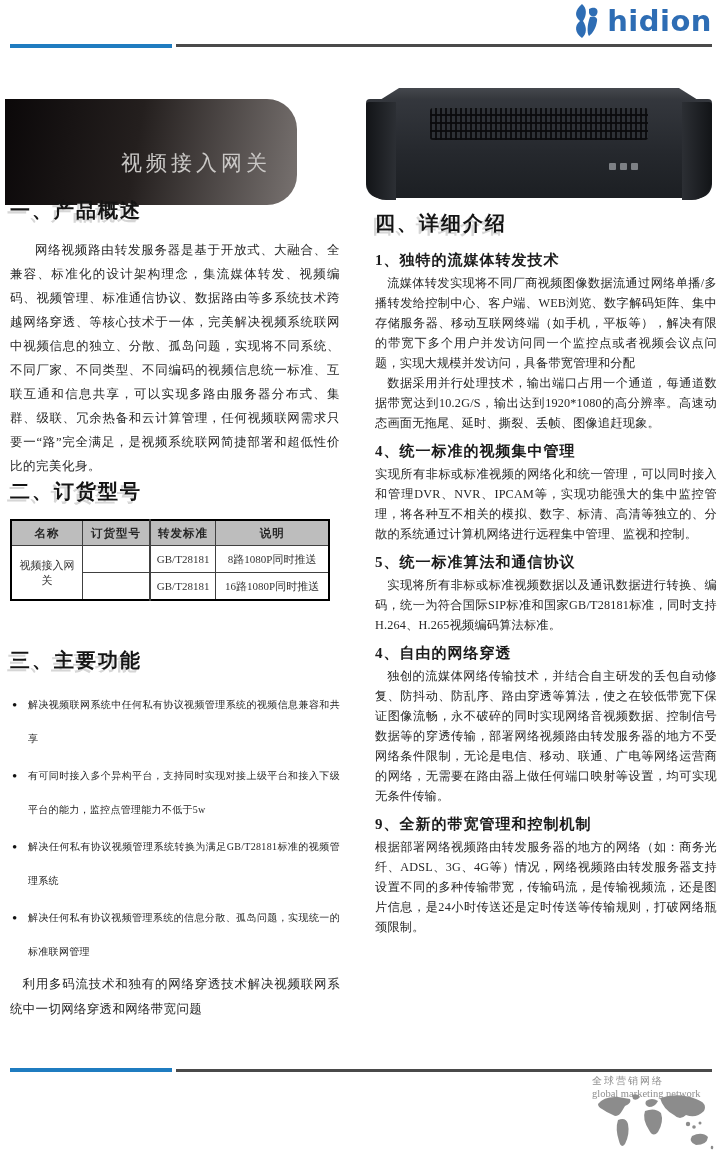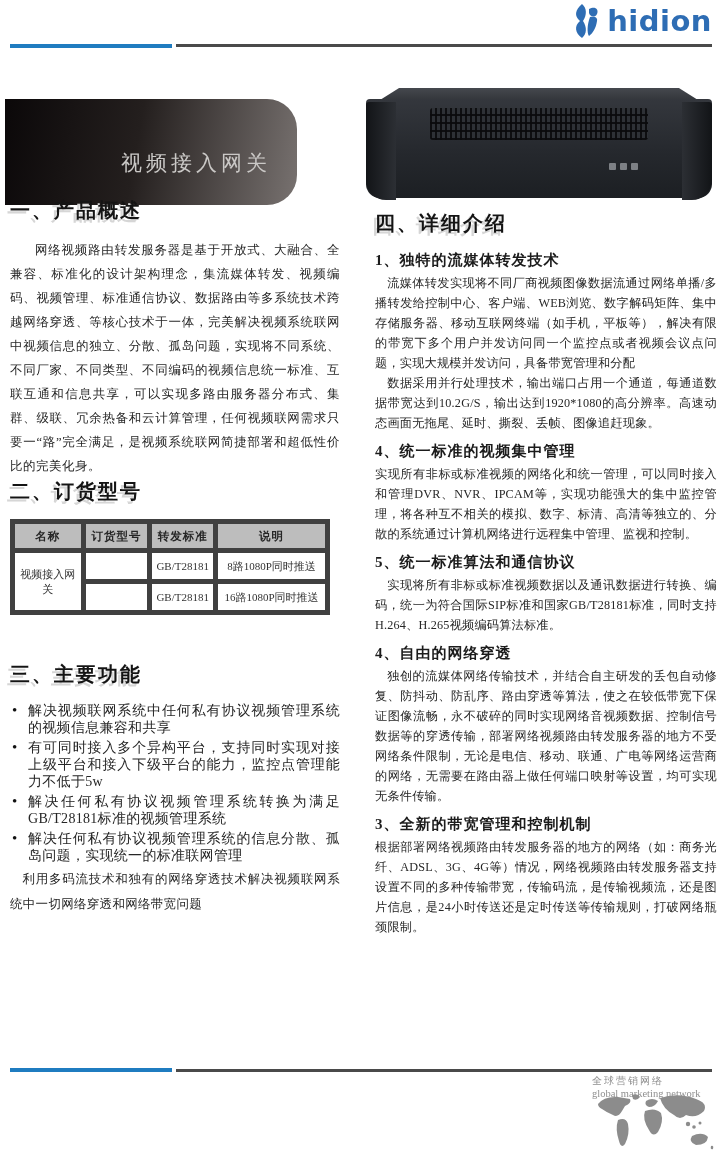--- a/index.html
+++ b/index.html
@@ -80,30 +80,30 @@
     font-size:12.5px; line-height:24px; text-align:justify;
     letter-spacing:0.5px; margin:0;
   }
   .indent2 { text-indent:2em; }
 
   .sec-gap1 { }
   .sec-gap2 { margin-top:46px; }
 
   
   .order-table { border-collapse:collapse; width:320px; margin-top:8px; border:2px solid #000; }
-  .order-table th, .order-table td { border:5px solid #404040; text-align:center; padding:1px 2px; }
+  .order-table th, .order-table td { border:1px solid #404040; text-align:center; padding:1px 2px; }
   .order-table th { background:#bdbdbd; font-size:11.5px; font-weight:bold; height:22px; letter-spacing:1px; }
   .order-table td { font-size:11px; height:24px; color:#333; }
   .thick-l { border-left-width:2px !important; }
 
   
   .feature-list { list-style:none; margin:6px 0 0 0; padding:0; }
   .feature-list li {
     position:relative; padding-left:18px; margin-bottom:3px;
-    font-size:14px; line-height:17px; text-align:justify; letter-spacing:0.3px;
+    font-size:10px; line-height:34px; text-align:justify; letter-spacing:0.3px;
   }
   .feature-list li::before {
     content:"\2022"; position:absolute; left:2px; top:0;
     font-size:15px; color:#111;
   }
   .feature-note { font-size:12.5px; line-height:25px; text-align:justify; letter-spacing:0.3px; margin:0; text-indent:1em; }
 
   
   .detail-item { margin:0; }
   .detail-heading {
@@ -231,21 +231,21 @@
           <h3 class="detail-heading">5、统一标准算法和通信协议</h3>
           <p class="detail-body">实现将所有非标或标准视频数据以及通讯数据进行转换、编码，统一为符合国际SIP标准和国家GB/T28181标准，同时支持H.264、H.265视频编码算法标准。</p>
         </div>
 
         <div class="detail-item">
           <h3 class="detail-heading">4、自由的网络穿透</h3>
           <p class="detail-body">独创的流媒体网络传输技术，并结合自主研发的丢包自动修复、防抖动、防乱序、路由穿透等算法，使之在较低带宽下保证图像流畅，永不破碎的同时实现网络音视频数据、控制信号数据等的穿透传输，部署网络视频路由转发服务器的地方不受网络条件限制，无论是电信、移动、联通、广电等网络运营商的网络，无需要在路由器上做任何端口映射等设置，均可实现无条件传输。</p>
         </div>
 
         <div class="detail-item">
-          <h3 class="detail-heading">3、全新的带宽管理和控制机制</h3>
+          <h3 class="detail-heading">9、全新的带宽管理和控制机制</h3>
           <p class="detail-body">根据部署网络视频路由转发服务器的地方的网络（如：商务光纤、ADSL、3G、4G等）情况，网络视频路由转发服务器支持设置不同的多种传输带宽，传输码流，是传输视频流，还是图片信息，是24小时传送还是定时传送等传输规则，打破网络瓶颈限制。</p>
         </div>
       </div>
   </div>
 
   <div class="rule rule-blue ftr-blue"></div>
   <div class="rule rule-gray ftr-gray"></div>
   <div class="footer-text">
     <div class="cn">全球营销网络</div>
     <div class="en">global marketing network</div>

